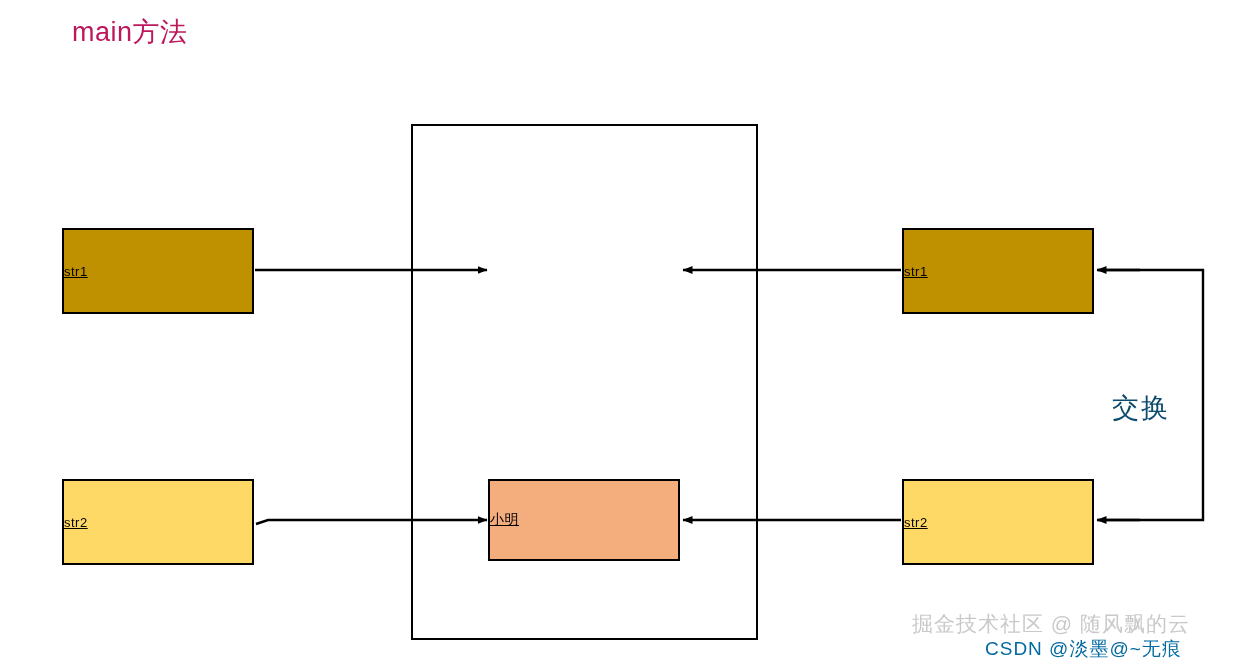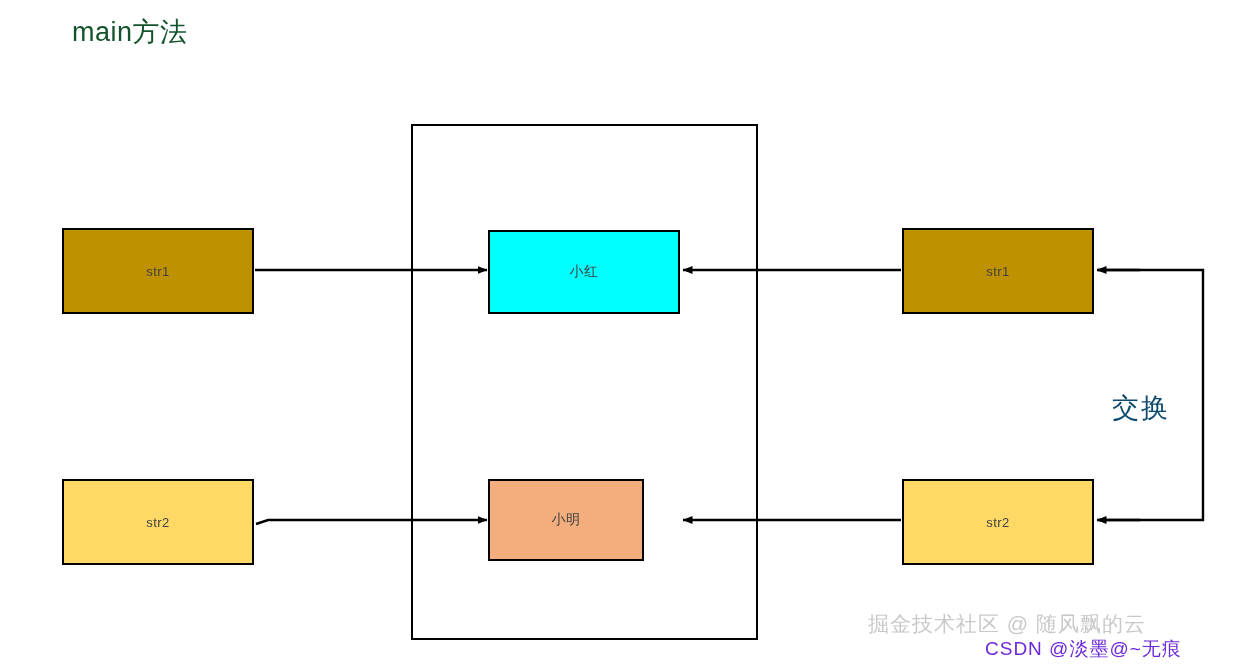--- a/index.html
+++ b/index.html
@@ -13,21 +13,21 @@
   #canvas {
     position: relative;
     width: 1250px;
     height: 665px;
     background: #ffffff;
     overflow: hidden;
   }
   .title {
     position: absolute;
     font-size: 27px;
-    color: #14532d;
+    color: #be185d;
     letter-spacing: 0.5px;
     white-space: nowrap;
     font-weight: 400;
     text-align: right;
   }
   #title-main  { left: 72px;  top: 14px; }
   #title-swap  { left: 948px; top: 26px; }
 
   .heap-box {
     position: absolute;
@@ -50,31 +50,31 @@
     font-weight: 700;
     letter-spacing: 2px;
   }
 
   .node {
     position: absolute;
     box-sizing: border-box;
     border: 2px solid #000000;
     display: flex;
     align-items: center;
-    justify-content: center;
-    color: #404040;
+    color: #000000;
     font-size: 13px;
     letter-spacing: 0.5px;
+    text-decoration: underline;
   }
   .node.cjk { font-size: 14px; }
 
   #node-main-str1  { left: 62px;  top: 228px; width: 192px; height: 86px; background: #bf9000; }
   #node-main-str2  { left: 62px;  top: 479px; width: 192px; height: 86px; background: #ffd966; }
   #node-heap-red   { left: 488px; top: 230px; width: 192px; height: 84px; background: #00ffff; }
-  #node-heap-ming  { left: 488px; top: 479px; width: 156px; height: 82px; background: #f4ae7d; }
+  #node-heap-ming  { left: 488px; top: 479px; width: 192px; height: 82px; background: #f4ae7d; }
   #node-swap-str1  { left: 902px; top: 228px; width: 192px; height: 86px; background: #bf9000; }
   #node-swap-str2  { left: 902px; top: 479px; width: 192px; height: 86px; background: #ffd966; }
 
   .swap-label {
     position: absolute;
     left: 1112px;
     top: 390px;
     font-size: 27px;
     color: #0c4a6e;
     letter-spacing: 2px;
@@ -88,32 +88,32 @@
     width: 1250px;
     height: 665px;
     pointer-events: none;
   }
 
   .wm {
     position: absolute;
     white-space: nowrap;
   }
   #watermark-juejin {
-    left: 868px;
+    left: 912px;
     top: 610px;
     font-size: 21px;
     color: #c9c9c9;
     letter-spacing: 1px;
     text-align: right;
   }
   #watermark-csdn {
     left: 985px;
     top: 636px;
     font-size: 19px;
-    color: #6d28d9;
+    color: #0369a1;
     letter-spacing: 1px;
   }
 </style>
 </head>
 <body>
 
 <div id="canvas">
 
   <div class="title" id="title-main">main方法</div>
 
@@ -144,23 +144,20 @@
   </svg>
 
   <div class="node" id="node-main-str1">
     <span>str1</span>
   </div>
 
   <div class="node" id="node-main-str2">
     <span>str2</span>
   </div>
 
-  <div class="node cjk" id="node-heap-red">
-    <span>小红</span>
-  </div>
 
   <div class="node cjk" id="node-heap-ming">
     <span>小明</span>
   </div>
 
   <div class="node" id="node-swap-str1">
     <span>str1</span>
   </div>
 
   <div class="node" id="node-swap-str2">

